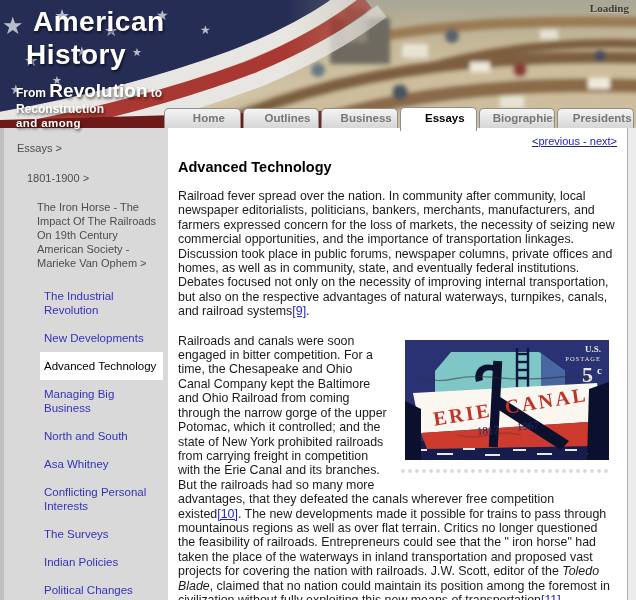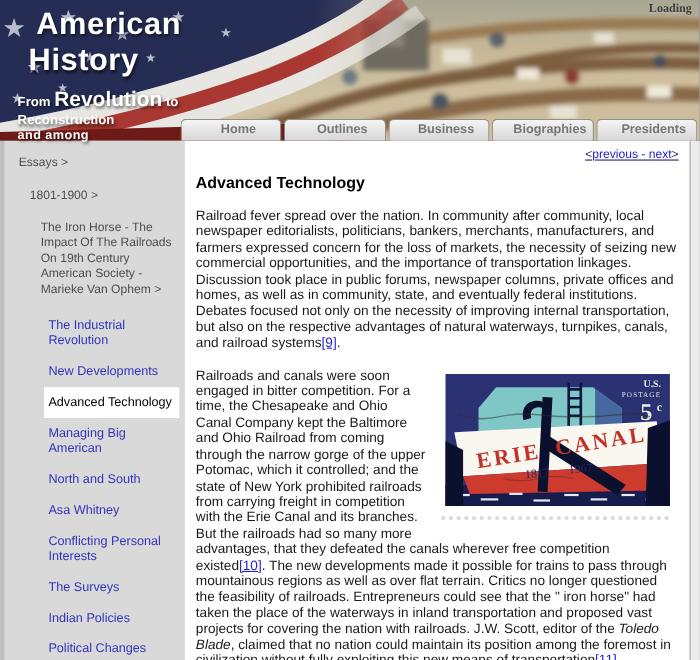--- a/index.html
+++ b/index.html
@@ -132,39 +132,40 @@
     <div class="hdr-sub big" style="margin-top:0;">Reconstruction</div>
     <div class="hdr-beyond">and among</div>
   </div>
 
   <div class="loading">Loading</div>
 
   <div class="tabs" id="tabs">
       <div class="tab">Home</div>
       <div class="tab">Outlines</div>
       <div class="tab">Business</div>
+      <div class="tab active">Essays</div>
       <div class="tab">Biographies</div>
       <div class="tab">Presidents</div>
     </div>
 </div>
 
 <div class="main">
   <div class="left-strip"></div>
 
   <div class="sidebar">
     <div id="crumbs">
         <div class="crumb ind0">Essays &gt;</div>
         <div class="crumb ind1">1801-1900 &gt;</div>
         <div class="crumb ind2">The Iron Horse - The Impact Of The Railroads On 19th Century American Society - Marieke Van Ophem &gt;</div>
       </div>
     <div class="side-links" id="side-links">
         <div class="side-link">The Industrial Revolution</div>
         <div class="side-link">New Developments</div>
         <div class="side-link active">Advanced Technology</div>
-        <div class="side-link">Managing Big American</div>
+        <div class="side-link">Managing Big Business</div>
         <div class="side-link">North and South</div>
         <div class="side-link">Asa Whitney</div>
         <div class="side-link">Conflicting Personal Interests</div>
         <div class="side-link">The Surveys</div>
         <div class="side-link">Indian Policies</div>
         <div class="side-link">Political Changes</div>
       </div>
   </div>
 
   <div class="content">

